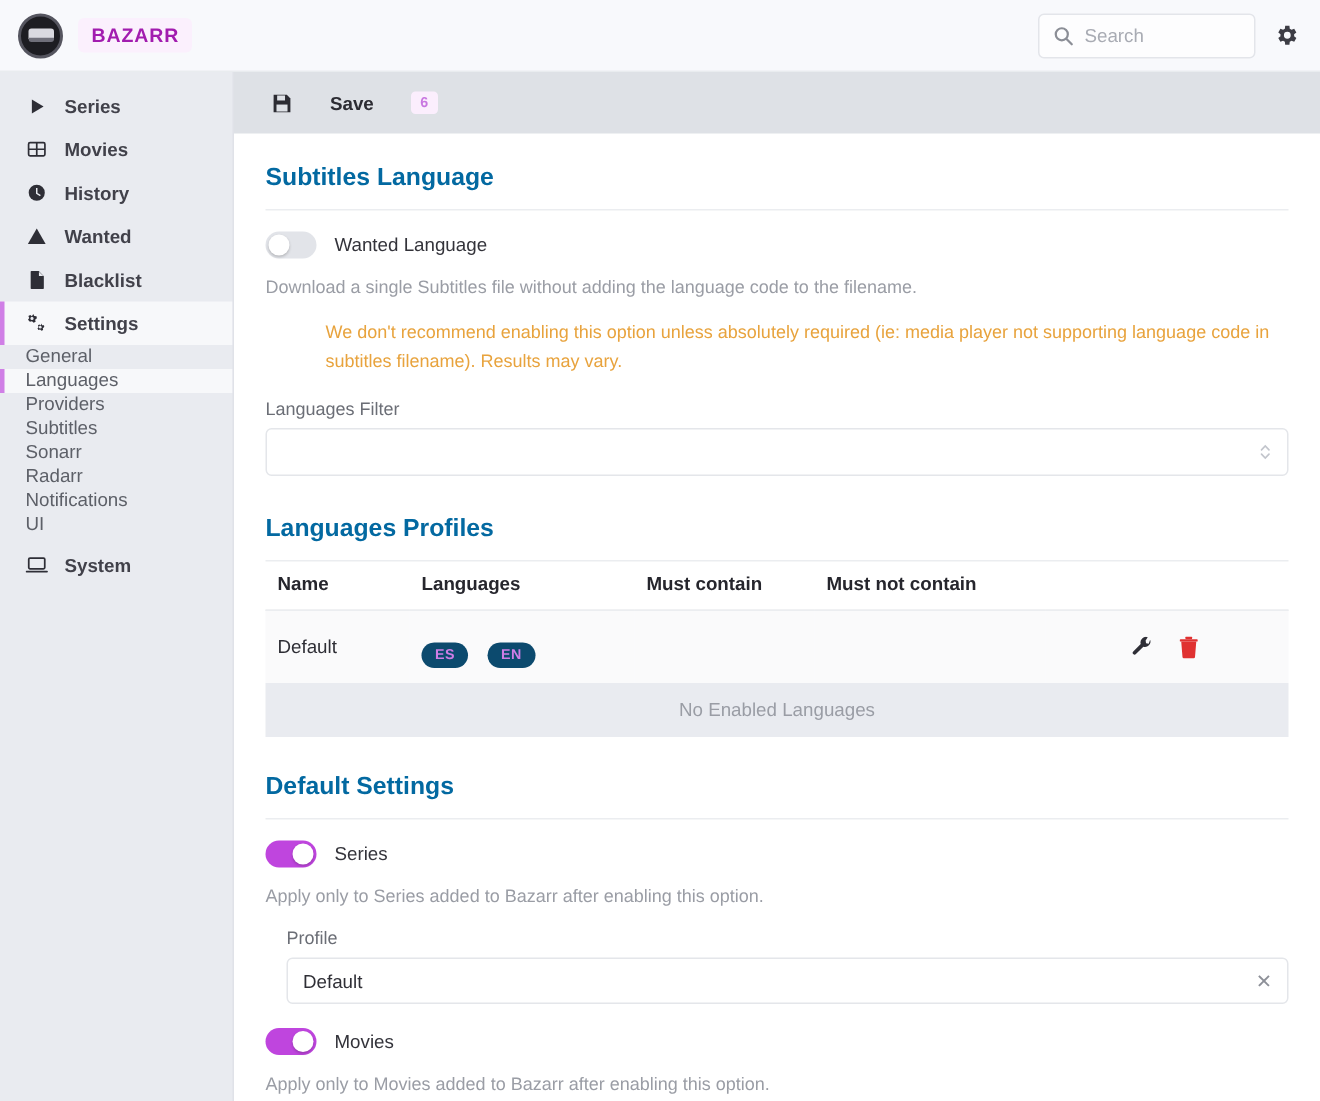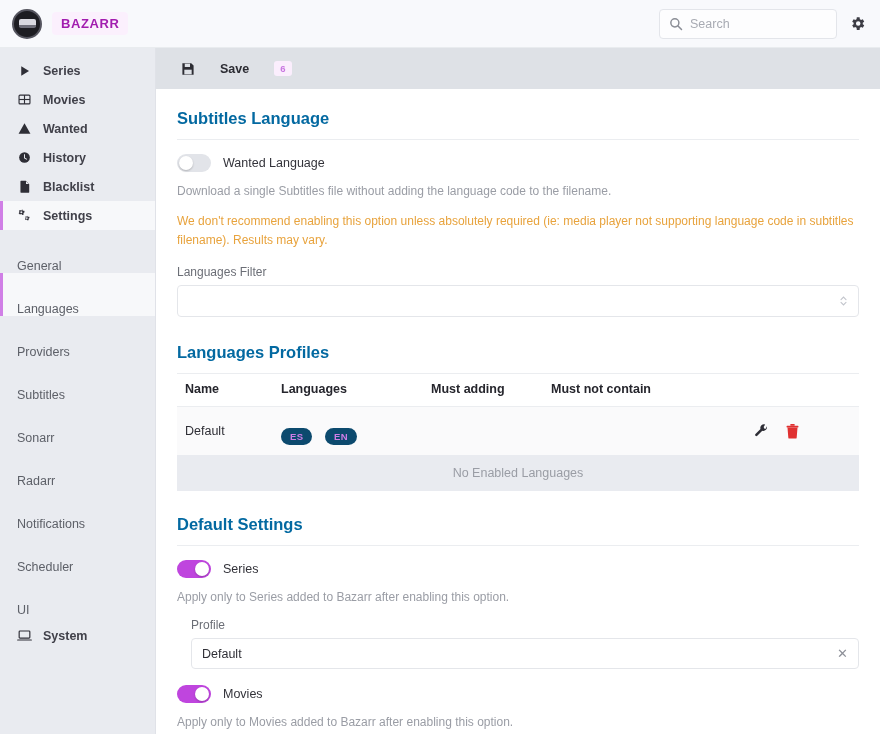--- a/index.html
+++ b/index.html
@@ -38,21 +38,21 @@
   #brand-name {
     font-size: 13px; font-weight: bold; letter-spacing: .6px;
     color: #a21caf; background: #fbf0fd;
     padding: 4px 9px; border-radius: 4px;
   }
   #header-right {
     margin-left: auto; display: flex; align-items: center;
     gap: 12px; padding-right: 14px;
   }
   #search-box {
-    width: 178px; height: 30px;
+    width: 145px; height: 30px;
     background: #fdfdfe; border: 1px solid #e3e5ea; border-radius: 4px;
     display: flex; align-items: center; gap: 7px; padding: 0 9px;
   }
   #search-input {
     border: none; outline: none; background: transparent;
     font-family: inherit; font-size: 12.5px; color: #3b3b42;
     width: 100%;
   }
   #search-input::placeholder { color: #a8abb3; }
   .icon-svg { display: block; }
@@ -73,21 +73,21 @@
     padding-left: 14px; gap: 11px;
     font-size: 12.5px; color: #41414a; font-weight: bold;
     cursor: pointer; position: relative;
     border-left: 3px solid transparent;
   }
   .nav-item .ico { width: 15px; display: flex; justify-content: center; flex: 0 0 15px; }
   .nav-item.active-parent {
     background: #f7f8fa; border-left-color: #d07fe6;
   }
   .sub-item {
-    height: 43px; display: flex; align-items: flex-end;
+    height: 16px; display: flex; align-items: flex-start;
     padding-left: 14px; font-size: 12.5px;
     color: #5d6068; font-weight: normal; cursor: pointer;
     border-left: 3px solid transparent;
   }
   .sub-item.active { background: #f7f8fa; border-left-color: #d07fe6; }
 
   
   #main { flex: 1 1 auto; display: flex; flex-direction: column; min-width: 0; background: #fff; }
   #toolbar {
     height: 41px; flex: 0 0 41px;
@@ -121,21 +121,21 @@
   }
   .toggle.on { background: #bf45de; }
   .toggle .knob {
     width: 14px; height: 14px; border-radius: 50%;
     background: #fff; position: absolute; top: 2px; left: 2px;
     box-shadow: 0 1px 2px rgba(0,0,0,.22);
   }
   .toggle.on .knob { left: 18px; }
   .toggle-label { font-size: 12.5px; color: #33333a; }
   .help-text { font-size: 12px; color: #9a9da5; margin-bottom: 12px; line-height: 1.5; }
-  .warn-text { font-size: 12px; color: #e8a33d; line-height: 1.55; margin-bottom: 16px; }
+  .warn-text { font-size: 12px; color: #e8a33d; line-height: 1.55; margin-bottom: 16px; margin-left: 40px; }
 
   .field-label { font-size: 12px; color: #6b6e76; margin-bottom: 6px; }
   .select-field {
     height: 31px; border: 1px solid #e4e6ea; border-radius: 4px;
     background: #fff; display: flex; align-items: center;
     padding: 0 10px; cursor: pointer; margin-bottom: 6px;
   }
   .select-field .val { font-size: 12.5px; color: #2f2f36; flex: 1 1 auto; }
 
   
@@ -212,34 +212,34 @@
             <line x1="8" y1="2.6" x2="8" y2="13.4"></line>
             <line x1="1.3" y1="8" x2="14.7" y2="8"></line>
         </svg>
       </span>
       <span>Movies</span>
     </div>
 
     <div class="nav-item">
       <span class="ico">
         <svg class="icon-svg" width="13" height="13" viewBox="0 0 16 16" fill="#2e2e36">
+          <circle cx="8" cy="8" r="6.6"></circle>
+            <path d="M7.4 4h1.2v4.2l2.7 1.6-.6 1-3.3-2z" fill="#e9ebf0"></path>
+        </svg>
+      </span>
+      <span>History</span>
+    </div>
+
+    <div class="nav-item">
+      <span class="ico">
+        <svg class="icon-svg" width="13" height="13" viewBox="0 0 16 16" fill="#2e2e36">
             <path d="M8 1.6 15.3 14.4H.7z"></path>
           </svg>
       </span>
       <span>Wanted</span>
-    </div>
-
-    <div class="nav-item">
-      <span class="ico">
-        <svg class="icon-svg" width="13" height="13" viewBox="0 0 16 16" fill="#2e2e36">
-          <circle cx="8" cy="8" r="6.6"></circle>
-            <path d="M7.4 4h1.2v4.2l2.7 1.6-.6 1-3.3-2z" fill="#e9ebf0"></path>
-        </svg>
-      </span>
-      <span>History</span>
     </div>
 
     <div class="nav-item">
       <span class="ico">
         <svg class="icon-svg" width="12" height="13" viewBox="0 0 14 16" fill="#2e2e36">
           <path d="M2 .9h6l4.2 4.2V15a.6.6 0 0 1-.6.6H2a.6.6 0 0 1-.6-.6V1.5A.6.6 0 0 1 2 .9z"></path>
           <path d="M8.2 1.4v3.6h3.6" fill="#e9ebf0"></path>
         </svg>
       </span>
       <span>Blacklist</span>
@@ -270,23 +270,20 @@
       <span>Subtitles</span>
     </div>
     <div class="sub-item">
       <span>Sonarr</span>
     </div>
     <div class="sub-item">
       <span>Radarr</span>
     </div>
     <div class="sub-item">
       <span>Notifications</span>
-    </div>
-    <div class="sub-item">
-      <span>Scheduler</span>
     </div>
     <div class="sub-item">
       <span>UI</span>
     </div>
 
     <div class="nav-item" style="margin-top:4px;">
       <span class="ico">
         <svg class="icon-svg" width="15" height="13" viewBox="0 0 18 14" fill="none" stroke="#2e2e36" stroke-width="1.4">
           <rect x="2.6" y="1.6" width="12.8" height="8.6" rx="1"></rect>
             <line x1="0.8" y1="12.4" x2="17.2" y2="12.4" stroke-linecap="round"></line>
@@ -337,21 +334,21 @@
         </span>
       </div>
 
       <div class="section-title" style="margin-bottom:0;">Languages Profiles</div>
 
       <table class="tbl">
         <thead>
           <tr>
             <th style="width:96px;">Name</th>
             <th style="width:150px;">Languages</th>
-            <th style="width:120px;">Must adding</th>
+            <th style="width:120px;">Must contain</th>
             <th>Must not contain</th>
             <th></th>
           </tr>
         </thead>
         <tbody>
           <tr>
             <td>Default</td>
             <td>
               <span class="lang-pill">ES</span>
               <span class="lang-pill">EN</span>

